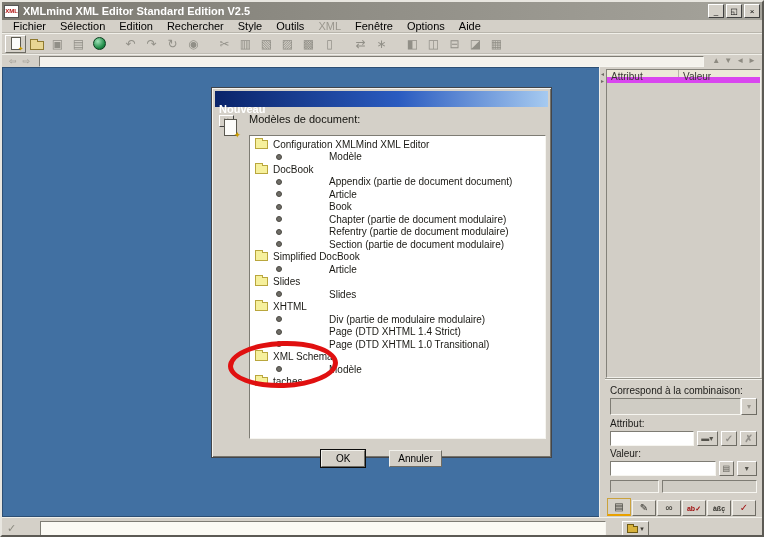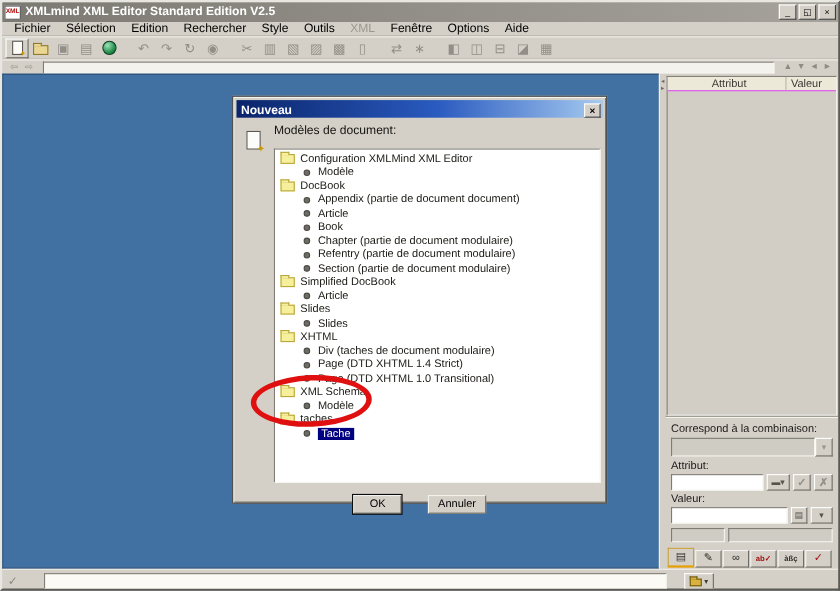--- a/index.html
+++ b/index.html
@@ -57,21 +57,21 @@
   .main { position:relative; height:450px; display:flex; }
   .desktop { width:601px; height:100%; background:#4170a2; border:1px solid #2d4f74; border-right:none; }
   .vsplit { width:6px; background:#d4d0c8; border-left:1px solid #f0efe9;
             display:flex; flex-direction:column; align-items:center; padding-top:4px; }
   .vsplit span { font-size:5px; color:#6e6c64; line-height:7px; }
 
   
   .rpanel { width:157px; height:100%; display:flex; flex-direction:column; background:#d4d0c8; }
   .attr-table { flex:1; margin:2px 1px 0 1px; border:1px solid; border-color:#84827a #f2f1ec #f2f1ec #84827a;
                 display:flex; flex-direction:column; background:#d2cec6; }
-  .attr-head { display:flex; height:13px; background:#ece9d8; border-bottom:1px solid #d946ef;padding-left:36px; }
+  .attr-head { display:flex; height:13px; background:#ece9d8; border-bottom:6px solid #d946ef; }
   .attr-head .cell { font-size:10px; color:#3a3934; padding:1px 0 0 4px; }
   .attr-head .c1 { width:72px; border-right:1px solid #b8b5a8; }
   .attr-head .c2 { flex:1; }
 
   .tools { padding:4px 5px 2px 5px; border-top:1px solid #9a988f; box-shadow:inset 0 1px 0 #f4f3ee; }
   .tools label { display:block; font-size:10px; color:#1c1b18; margin:2px 0 2px 0; white-space:nowrap; }
   .combo { display:flex; height:17px; margin-bottom:3px; }
   .combo .box { flex:1; background:#cfccc4; border:1px solid; border-color:#7e7c74 #f6f5f0 #f6f5f0 #7e7c74; }
   .combo .drop { width:16px; background:#d4d0c8; border:1px solid; border-color:#fff #6e6c64 #6e6c64 #fff;
                  font-size:8px; color:#9a978e; display:flex; align-items:center; justify-content:center; }
@@ -106,37 +106,37 @@
               justify-content:center; gap:2px; }
   .fold-btn .mini-folder { width:11px; height:7px; background:#d8b23c; border:1px solid #6e5a14; position:relative; }
   .fold-btn .mini-folder::before { content:""; position:absolute; top:-3px; left:-1px; width:5px; height:2px;
               background:#d8b23c; border:1px solid #6e5a14; border-bottom:none; }
   .fold-btn .da { font-size:7px; color:#3c3a34; }
 
   
   .dialog { position:absolute; left:209px; top:85px; width:341px; height:371px; background:#d4d0c8;
             border:1px solid #42454a; box-shadow:inset 1px 1px 0 #f4f3ee, inset -1px -1px 0 #76746c;
             z-index:5; }
-  .dlg-title { height:16px; margin:3px 3px 0 3px; padding:0 2px 0 4px;
+  .dlg-title { height:16px; margin:3px 3px 0 3px; padding:12px 2px 0 4px;
                background:linear-gradient(90deg,#0a246a,#2a5bc0 55%,#a6caf0);
-               display:flex; align-items:flex-end; }
+               display:flex; align-items:flex-start;flex-direction:column; }
   .dlg-title .t { color:#fff; font-weight:bold; font-size:11px; flex:1; }
   .dlg-close { width:15px; height:13px; background:#d4d0c8; border:1px solid;
                border-color:#fff #404040 #404040 #fff; font-size:9px; line-height:10px;
                display:flex; align-items:center; justify-content:center; color:#000; font-weight:bold; }
   .dlg-body { position:relative; height:calc(100% - 19px); }
   .dlg-newicon { position:absolute; left:12px; top:12px; width:13px; height:17px; background:#fcfcfa;
                  border:1px solid #5a5850; }
   .dlg-newicon::after { content:"✦"; position:absolute; right:-5px; bottom:-5px; font-size:9px; color:#c89a00; }
   .dlg-label { position:absolute; left:37px; top:6px; font-size:11px; color:#14130f; }
   .tree { position:absolute; left:37px; top:28px; width:297px; height:304px; background:#fff;
           border:1px solid; border-color:#7e7c74 #f6f5f0 #f6f5f0 #7e7c74; overflow:hidden; padding-top:2px; }
   .tree-row { height:12.5px; display:flex; align-items:center; font-size:10px; color:#1a1914; white-space:nowrap; }
   .tree-row.folder { padding-left:5px; }
-  .tree-row.item { padding-left:26px; }
+  .tree-row.item { padding-left:26px;gap:40px; }
   .f-icon { width:13px; height:9px; background:#f6f09c; border:1px solid #b9a63d; position:relative;
             margin-right:5px; flex:none; }
   .f-icon::before { content:""; position:absolute; top:-3px; left:-1px; width:6px; height:2px;
             background:#f6f09c; border:1px solid #b9a63d; border-bottom:none; }
   .bullet { width:6px; height:6px; border-radius:50%; background:#6e6c66; border:1px solid #4c4a44;
             margin-right:7px; flex:none; }
   .tree-row .lbl.sel { background:#000080; color:#fff; padding:0 3px; }
   .dlg-buttons { position:absolute; left:0; right:0; top:343px; display:flex; justify-content:center; gap:24px;text-align:right; }
   .btn95 { min-width:44px; height:17px; background:#d4d0c8; border:1px solid;
            border-color:#f2f1ec #6e6c64 #6e6c64 #f2f1ec; font-size:10px; color:#000;
@@ -393,45 +393,41 @@
           <div class="tree-row item">
             <span class="bullet"></span>
             <span class="lbl">Slides</span>
           </div>
           <div class="tree-row folder">
             <span class="f-icon"></span>
             <span class="lbl">XHTML</span>
           </div>
           <div class="tree-row item">
             <span class="bullet"></span>
-            <span class="lbl">Div (taches de document modulaire)</span>
+            <span class="lbl">Div (partie de modulaire modulaire)</span>
           </div>
           <div class="tree-row item">
             <span class="bullet"></span>
             <span class="lbl">Page (DTD XHTML 1.4 Strict)</span>
           </div>
           <div class="tree-row item">
             <span class="bullet"></span>
             <span class="lbl">Page (DTD XHTML 1.0 Transitional)</span>
           </div>
           <div class="tree-row folder">
             <span class="f-icon"></span>
             <span class="lbl">XML Schema</span>
           </div>
           <div class="tree-row item">
             <span class="bullet"></span>
             <span class="lbl">Modèle</span>
           </div>
           <div class="tree-row folder">
             <span class="f-icon"></span>
             <span class="lbl">taches</span>
-          </div>
-          <div class="tree-row item">
-            <span class="bullet"></span>
-            <span class="lbl sel">Tache</span>
           </div>
         </div>
       <div class="dlg-buttons">
         <div class="btn95 default">OK</div>
         <div class="btn95">Annuler</div>
       </div>
     </div>
   </div>
 
   <div class="red-ellipse"></div>

